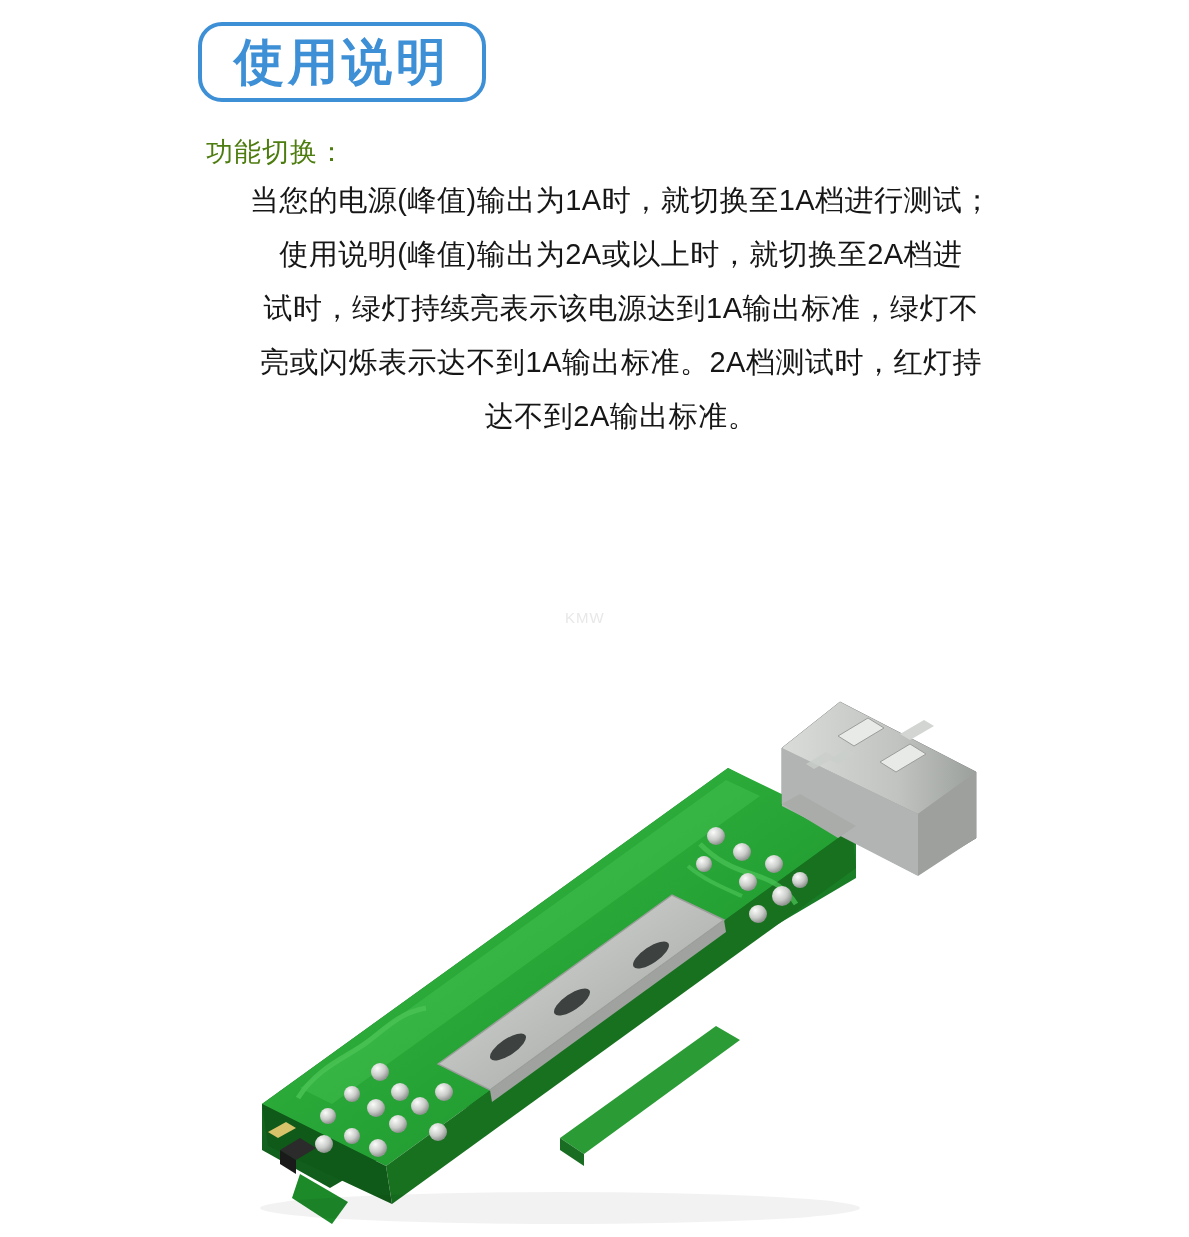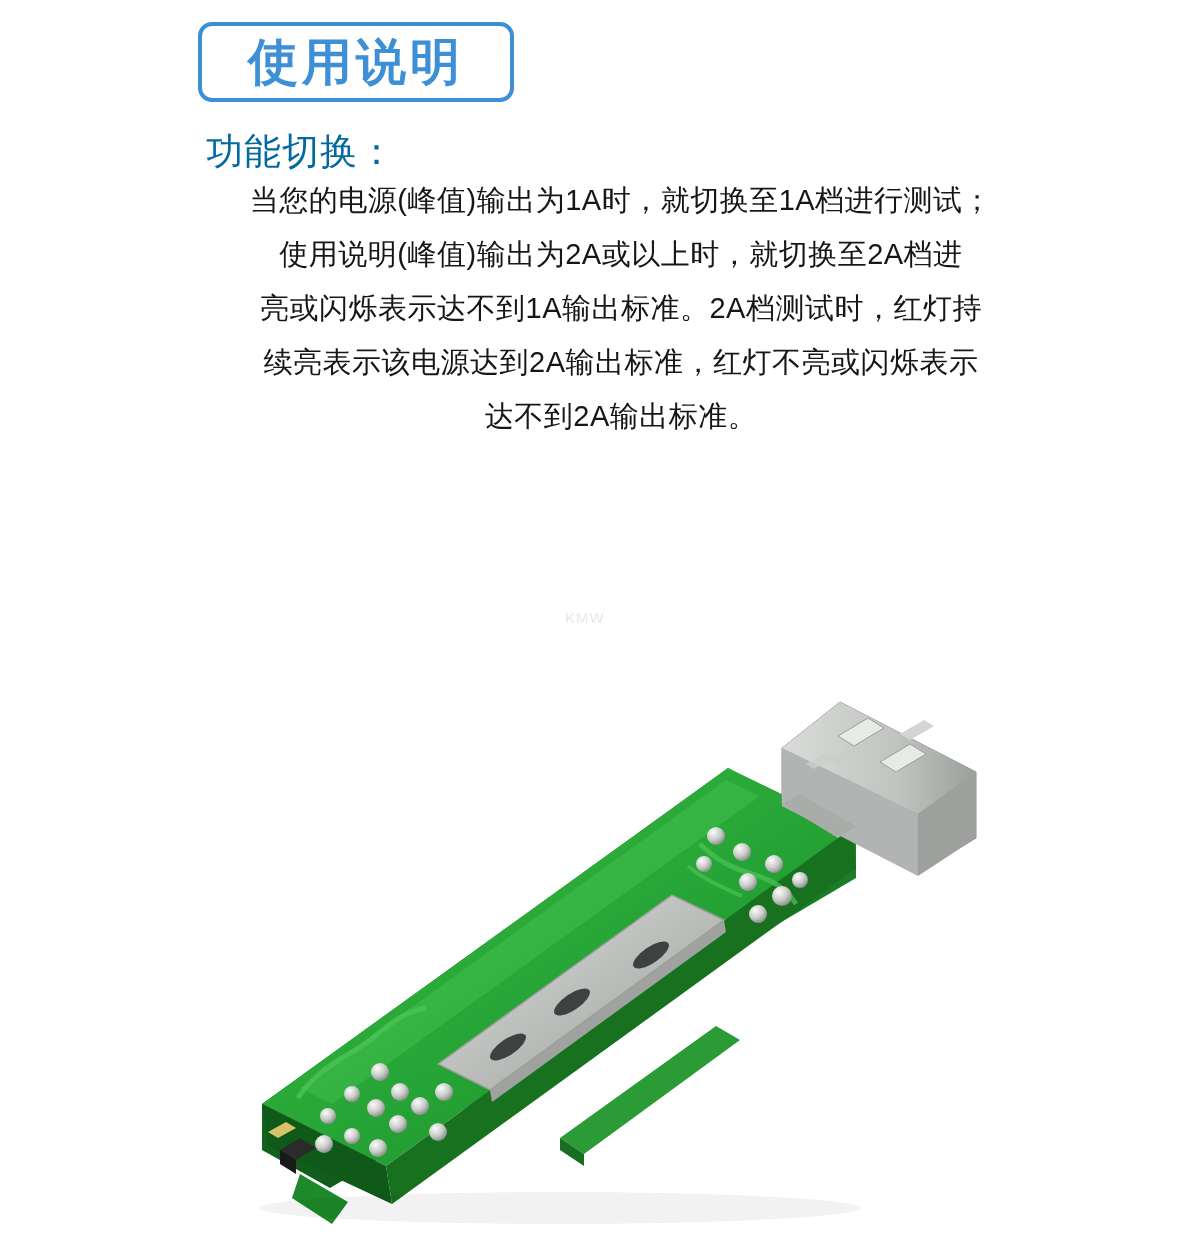--- a/index.html
+++ b/index.html
@@ -13,24 +13,24 @@
     position: relative;
     font-family: "Liberation Sans", "DejaVu Sans", sans-serif;
     overflow: hidden;
   }
 
   
   .title-badge {
     position: absolute;
     left: 198px;
     top: 22px;
-    width: 316px;
+    width: 288px;
     height: 80px;
     border: 4px solid #3d8fd6;
-    border-radius: 14px;
+    border-radius: 24px;
     box-sizing: border-box;
     display: flex;
     align-items: center;
     justify-content: center;
   }
   .title-badge .title-text {
     font-size: 50px;
     font-weight: bold;
     color: #3d8fd6;
     letter-spacing: 4px;
@@ -39,22 +39,22 @@
   }
 
   
   .content {
     position: absolute;
     left: 206px;
     top: 130px;
     width: 830px;
   }
   .section-head {
-    color: #0369a1;
-    font-size: 37px;
+    color: #4d7c0f;
+    font-size: 27px;
     line-height: 44px;
     letter-spacing: 1px;
     margin: 0 0 2px 0;
     white-space: nowrap;
   }
   .section-body {
     color: #161616;
     font-size: 29px;
     line-height: 48px;
     letter-spacing: 0.5px;
@@ -94,22 +94,22 @@
 <div class="title-badge">
   <span class="title-text">使用说明</span>
 </div>
 
 <div class="content">
 
   <p class="section-head">功能切换：</p>
   <p class="section-body">当您的电源(峰值)输出为1A时，就切换至1A档进行测试；</p>
   <p class="section-body second">使用说明(峰值)输出为2A或以上时，就切换至2A档进</p>
 
+  <p class="section-body second">试时，绿灯持续亮表示该电源达到1A输出标准，绿灯不</p>
   <p class="section-body second">亮或闪烁表示达不到1A输出标准。2A档测试时，红灯持</p>
-  <p class="section-body second">续亮表示该电源达到2A输出标准，红灯不亮或闪烁表示</p>
   <p class="section-body second">达不到2A输出标准。</p>
 </div>
 
 <div class="watermark">KMW</div>
 
 <div class="photo">
   <svg width="1189" height="569" viewBox="0 0 1189 569" xmlns="http://www.w3.org/2000/svg">
     <defs>
       <linearGradient id="gPcb" x1="0" y1="0" x2="1" y2="1">
         <stop offset="0%" stop-color="#3fc04a"></stop>

